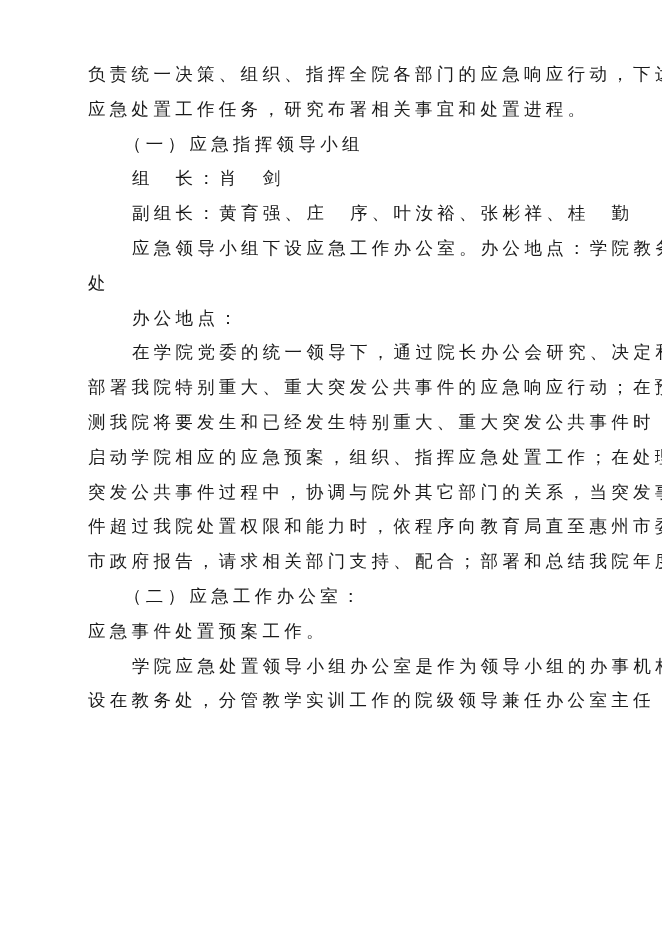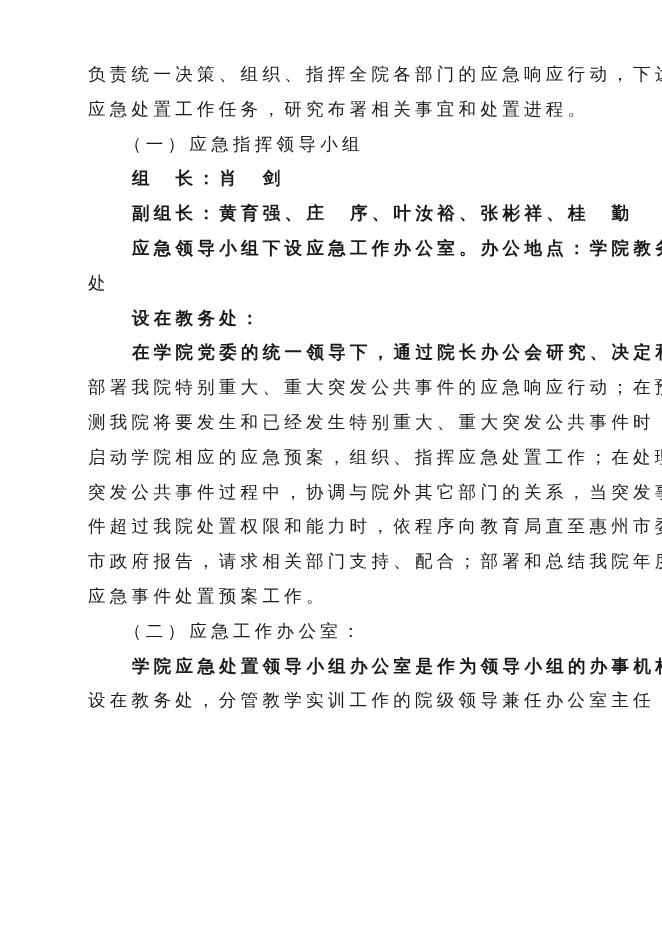--- a/index.html
+++ b/index.html
@@ -21,21 +21,21 @@
       top: 57px;
       width: 490px;
     }
     .line {
       height: 34.8px;
       line-height: 34.8px;
       font-size: 17.5px;
       letter-spacing: 4.3px;
       white-space: nowrap;
     }
-    .indent { padding-left: 44px; font-weight: bold; }
+    .indent { padding-left: 44px; }
     .indent2 { padding-left: 36px; }
   </style>
 </head>
 <body>
 
 <div class="page">
 
   <div class="line">负责统一决策、组织、指挥全院各部门的应急响应行动，下达</div>
   <div class="line">应急处置工作任务，研究布署相关事宜和处置进程。</div>
 
@@ -44,30 +44,30 @@
   <div class="line indent">
     <span>组　长：</span><span>肖　剑</span>
   </div>
   <div class="line indent">
     <span>副组长：</span><span>黄育强、庄　序、叶汝裕、张彬祥、桂　勤</span>
   </div>
 
   <div class="line indent">应急领导小组下设应急工作办公室。办公地点：学院教务</div>
   <div class="line">处</div>
 
-  <div class="line indent">设在教务处：</div>
+  <div class="line indent">办公地点：</div>
 
   <div class="line indent">在学院党委的统一领导下，通过院长办公会研究、决定和</div>
   <div class="line">部署我院特别重大、重大突发公共事件的应急响应行动；在预</div>
   <div class="line">测我院将要发生和已经发生特别重大、重大突发公共事件时，</div>
   <div class="line">启动学院相应的应急预案，组织、指挥应急处置工作；在处理</div>
   <div class="line">突发公共事件过程中，协调与院外其它部门的关系，当突发事</div>
   <div class="line">件超过我院处置权限和能力时，依程序向教育局直至惠州市委、</div>
   <div class="line">市政府报告，请求相关部门支持、配合；部署和总结我院年度</div>
+  <div class="line indent2">（二）应急工作办公室：</div>
+
   <div class="line">应急事件处置预案工作。</div>
-
-  <div class="line indent2">（二）应急工作办公室：</div>
 
   <div class="line indent">学院应急处置领导小组办公室是作为领导小组的办事机构，</div>
   <div class="line">设在教务处，分管教学实训工作的院级领导兼任办公室主任，</div>
 
 
 </div>
 
 </body></html>

